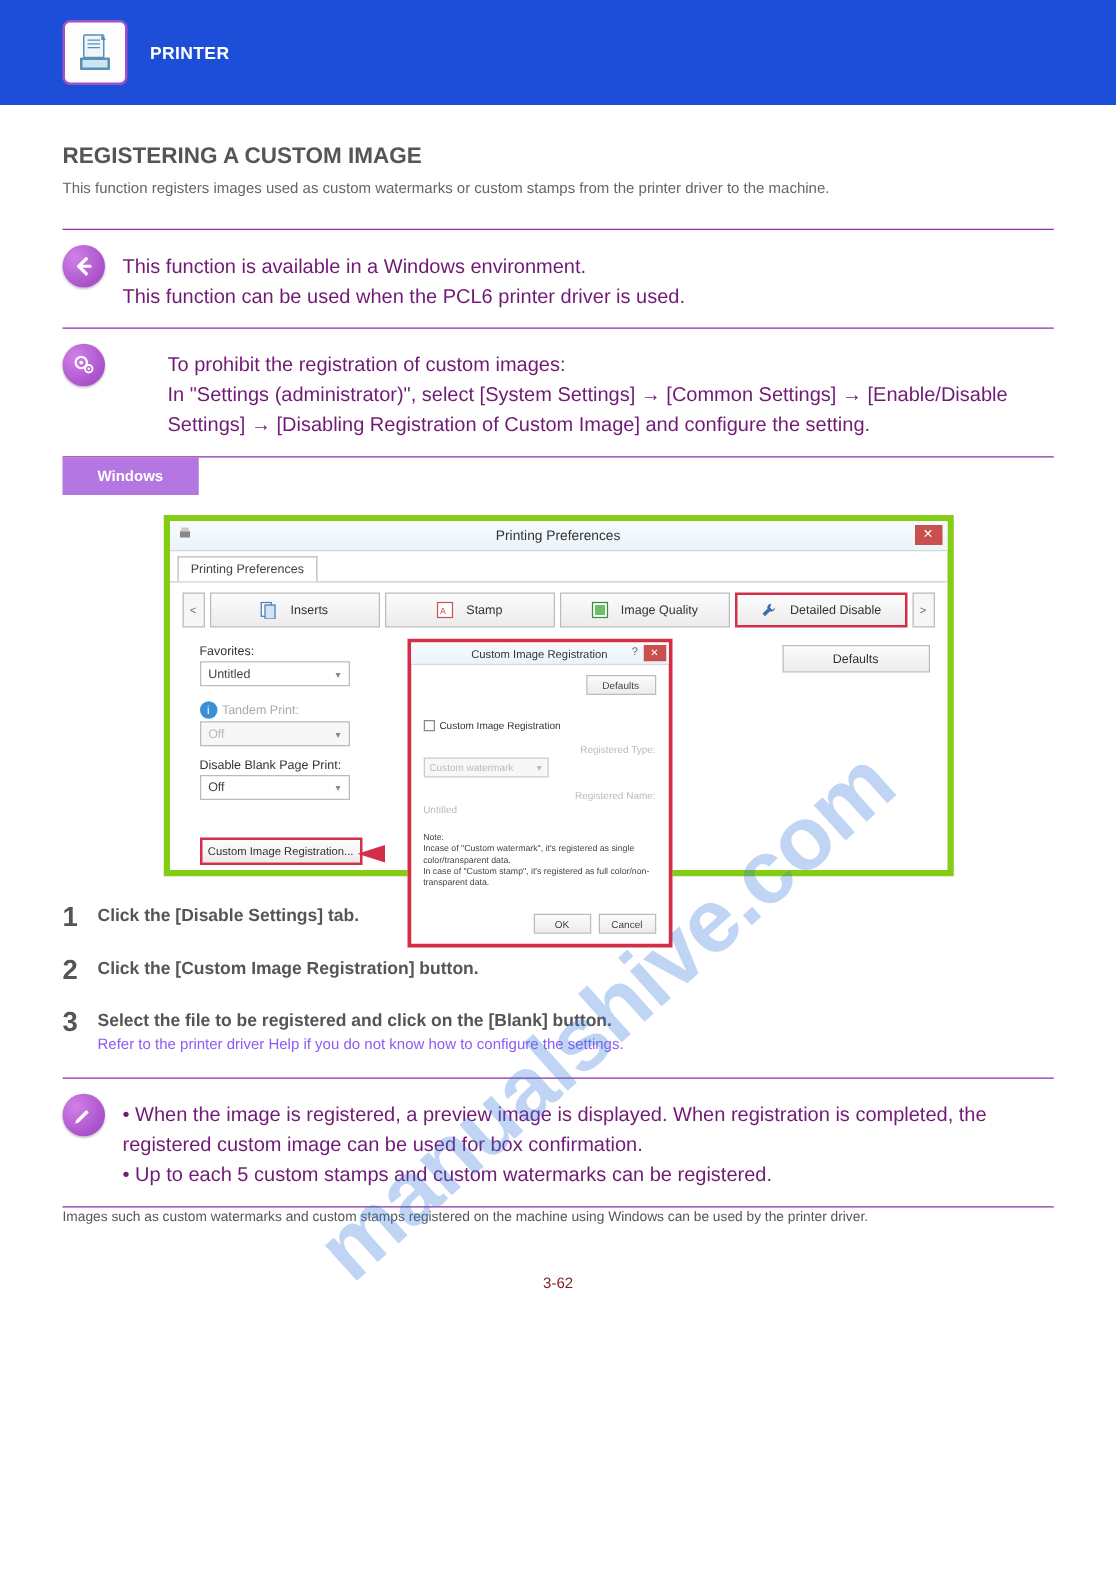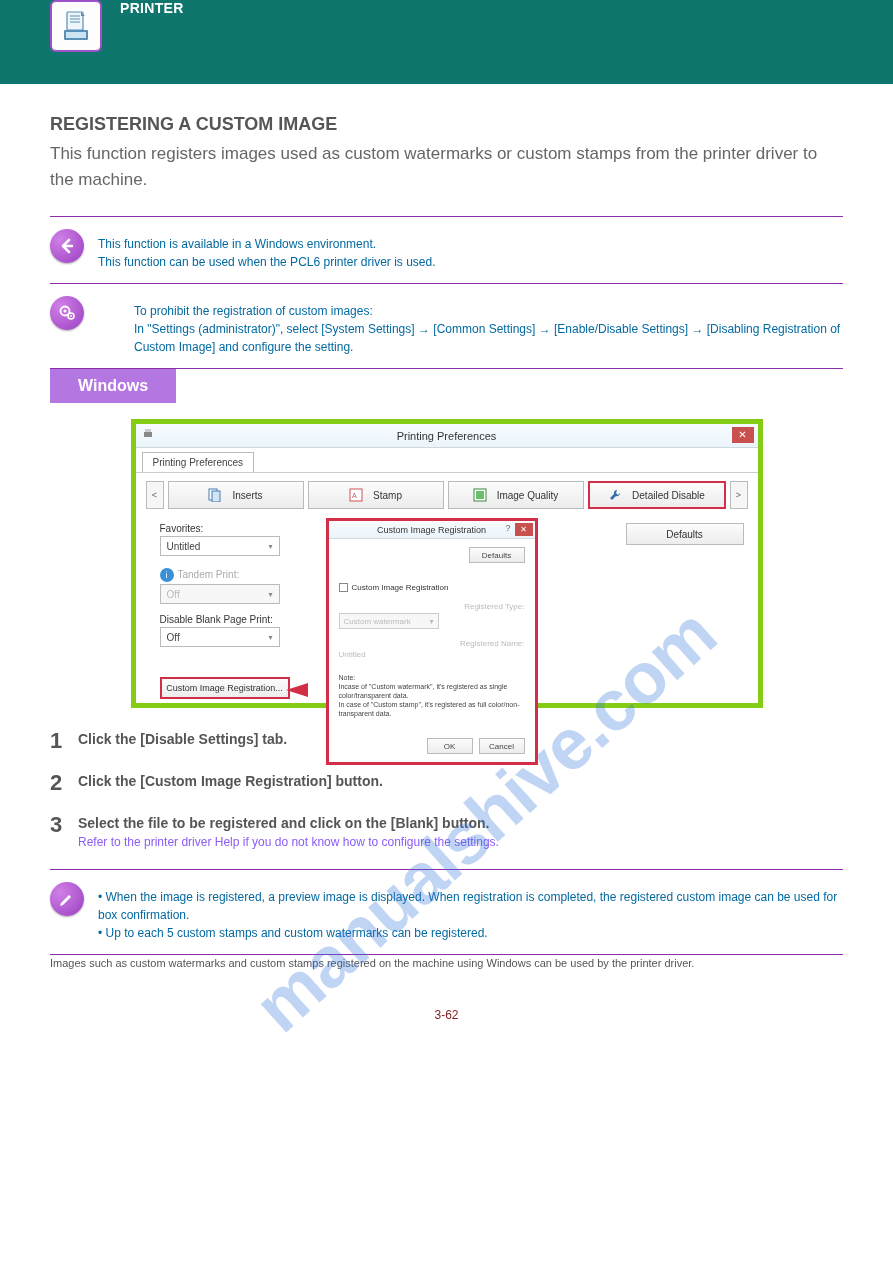--- a/index.html
+++ b/index.html
@@ -1,38 +1,38 @@
 <!DOCTYPE html>
 <html><head>
 <meta charset="utf-8">
 <style>
   * { box-sizing: border-box; margin: 0; padding: 0; }
   body { font-family: Arial, Helvetica, sans-serif; font-size: 13px; color: #333; background: #fff; width: 893px; }
   
   
-  .top-bar { background: #0f766e; height: 84px; display: flex; align-items: flex-start; padding: 0 50px; }
+  .top-bar { background: #1d4ed8; height: 84px; display: flex; align-items: center; padding: 0 50px; }
   .logo-box { width: 52px; height: 52px; border: 2px solid #a050c8; border-radius: 6px; background: #fdfdfd; display: flex; align-items: center; justify-content: center; }
   .logo-box svg { width: 36px; height: 36px; }
   .top-title { margin-left: 18px; color: #fff; font-size: 14px; font-weight: bold; letter-spacing: 0.3px; }
   
   
   .page { padding: 30px 50px; }
   .page-title { font-size: 18px; font-weight: bold; color: #555; margin-bottom: 6px; }
-  .page-desc { font-size: 17px; color: #666; margin-bottom: 24px; line-height: 1.5; }
+  .page-desc { font-size: 12px; color: #666; margin-bottom: 24px; line-height: 1.5; }
   
   hr.sep { border: none; border-top: 1px solid #8e2da8; margin: 0; }
   
   
   .callout { display: flex; align-items: flex-start; padding: 12px 0; }
   .callout-icon { width: 34px; height: 34px; border-radius: 50%; background: radial-gradient(circle at 30% 30%, #d080e8, #9b3fc0); display: flex; align-items: center; justify-content: center; flex-shrink: 0; margin-right: 14px; box-shadow: 0 1px 2px rgba(0,0,0,.3); }
   .callout-icon svg { width: 20px; height: 20px; }
-  .callout-text { font-size: 12px; color: #0369a1; line-height: 1.5; padding-top: 6px; }
-  
-  
-  .win-label { display: inline-block; background: #b476e0; color: #fff; font-weight: bold; font-size: 16px; padding: 8px 28px; margin-top: 0; }
+  .callout-text { font-size: 16px; color: #701a75; line-height: 1.5; padding-top: 6px; }
+  
+  
+  .win-label { display: inline-block; background: #b476e0; color: #fff; font-weight: bold; font-size: 12px; padding: 8px 28px; margin-top: 0; }
   
   
   .pp-window { width: 632px; margin: 16px auto 20px auto; border: 5px solid #84cc16; background: #fff; position: relative; font-family: "Segoe UI", Tahoma, sans-serif; font-size: 10px; color: #333; }
   .pp-titlebar { background: linear-gradient(#f8fbfe,#eaf4fb); height: 24px; display: flex; align-items: center; justify-content: center; position: relative; border-bottom: 1px solid #d0d8de; }
   .pp-titlebar .tb-icon { position: absolute; left: 6px; top: 4px; font-size: 10px; color: #555; }
   .pp-titlebar .tb-title { font-size: 11px; color: #333; }
   .pp-titlebar .tb-close { position: absolute; right: 4px; top: 3px; width: 22px; height: 16px; background: #c8504e; color: #fff; font-size: 10px; line-height: 16px; text-align: center; }
   .pp-tab { display: inline-block; padding: 4px 10px; background: #fff; border: 1px solid #bbb; border-bottom: none; margin: 4px 0 0 6px; font-size: 10px; color: #444; }
   .pp-tabrow { padding: 8px 10px 4px 10px; display: flex; gap: 4px; align-items: stretch; }
   .pp-arrow { width: 18px; border: 1px solid #bbb; background: #f6f6f6; display: flex; align-items: center; justify-content: center; font-size: 9px; color: #666; }

